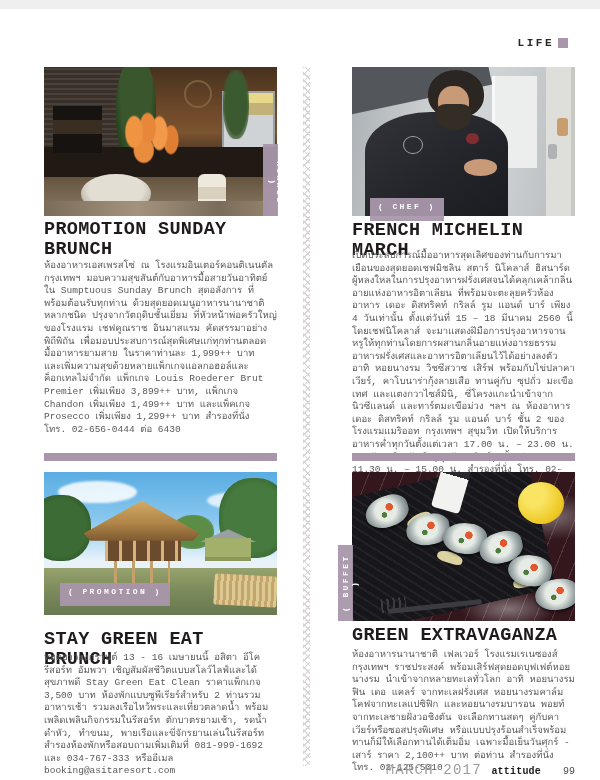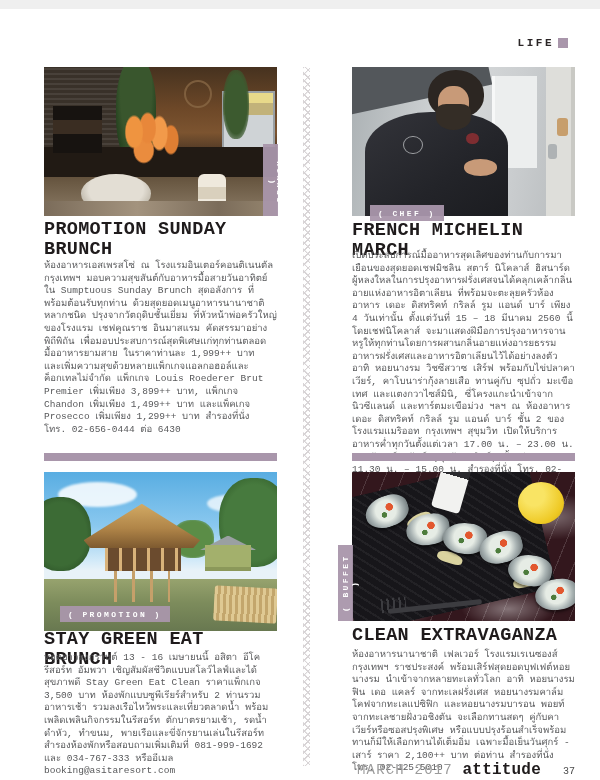--- a/index.html
+++ b/index.html
@@ -7,21 +7,21 @@
     position:relative;width:600px;height:780px;background:#ffffff;
     font-family:Liberation Mono, monospace;overflow:hidden;
     margin:9px auto;
   }
   
   .kicker{position:absolute;top:28px;right:32px;display:flex;align-items:center;gap:4px;}
   .kicker-label{font-size:11px;font-weight:bold;letter-spacing:2.5px;color:#2b2627;}
   .kicker-square{width:10px;height:10px;background:#a996ab;}
   .footer{position:absolute;top:752px;right:25px;display:flex;align-items:baseline;gap:22px;}
   .footer-issue{font-size:14px;letter-spacing:1.2px;color:#9b9b9b;}
-  .footer-mag{font-size:16px;font-weight:bold;color:#1f1b1c;letter-spacing:.2px;}
+  .footer-mag{font-size:10px;font-weight:bold;color:#1f1b1c;letter-spacing:.2px;}
   .footer-page{font-size:10px;color:#4c4c4c;}
 
   
   .divider{
     position:absolute;left:303px;top:58px;width:7px;height:699px;
     background:
       repeating-linear-gradient(135deg,#d8d4d6 0 1px,transparent 1.5px 5px),
       repeating-linear-gradient(45deg,#d8d4d6 0 1px,transparent 1.5px 5px);
   }
 
@@ -29,21 +29,21 @@
   .figure{position:absolute;overflow:visible;}
   .photo{position:absolute;inset:0;overflow:hidden;}
   .headline{position:absolute;margin:0;font-size:18.5px;line-height:19.5px;font-weight:bold;
     color:#1f1b1c;letter-spacing:.3px;}
   .bodytext{position:absolute;margin:0;font-size:9.5px;line-height:12.6px;color:#58595b;
     text-align:left;}
   .rule{position:absolute;top:444px;height:8px;background:#a996ab;}
 
   .tag{position:absolute;background:rgba(169,150,171,.95);color:#ffffff;font-size:8px;
     font-weight:bold;letter-spacing:2.4px;z-index:3;}
-  .tag.h{padding:4px 8px 3px;}
+  .tag.h{padding:4px 8px 10px;}
   .tag.v{writing-mode:vertical-rl;transform:rotate(180deg);padding:9px 3px;width:9px;text-align:center;}
 
   .shape{position:absolute;}
 
   
   .p1-bg{inset:0;background:linear-gradient(180deg,#46321f 0%,#6d4828 28%,#7c5430 44%,#4a3524 58%,#6b5a44 78%,#8d7d68 100%);}
   .p1-mosaic{left:0;top:0;width:40%;height:56%;
     background:#393129 repeating-linear-gradient(0deg,rgba(255,255,255,.08) 0 2px,transparent 2px 5px);}
   .p1-logo{left:60%;top:9%;width:24px;height:24px;border:2px solid #8d6c48;border-radius:50%;opacity:.7;}
   .p1-plant1{left:31%;top:-6%;width:17%;height:72%;background:radial-gradient(ellipse at 50% 30%,#39562d 0 55%,#23401e 80%,transparent 100%);border-radius:45%;}
@@ -171,21 +171,21 @@
       <div class="shape p2-redlogo"></div>
     </div>
     <div class="tag h" style="left:18px;bottom:-5px;">( CHEF )</div>
   </div>
   <h2 class="headline" style="left:352px;top:212px;width:223px;">FRENCH MICHELIN MARCH</h2>
   <p class="bodytext" style="left:352px;top:241px;width:223px;">เปิดประสบการณ์มื้ออาหารสุดเลิศของท่านกับการมาเยือนของสุดยอดเชฟมิชลิน สตาร์ นิโคลาส์ ฮิสนาร์ด ผู้หลงใหลในการปรุงอาหารฝรั่งเศสจนได้คลุกเคล้ากลิ่นอายแห่งอาหารอิตาเลียน ที่พร้อมจะตะลุยครัวห้องอาหาร เดอะ ดิสทริคท์ กริลล์ รูม แอนด์ บาร์ เพียง 4 วันเท่านั้น ตั้งแต่วันที่ 15 – 18 มีนาคม 2560 นี้ โดยเชฟนิโคลาส์ จะมาแสดงฝีมือการปรุงอาหารจานหรูให้ทุกท่านโดยการผสานกลิ่นอายแห่งอารยธรรมอาหารฝรั่งเศสและอาหารอิตาเลียนไว้ได้อย่างลงตัว อาทิ หอยนางรม วิชซีสวาซ เสิร์ฟ พร้อมกับไข่ปลาคาเวียร์, คาโบนาร่ากุ้งลายเสือ ทานคู่กับ ซุปถั่ว มะเขือเทศ และแตงกวาไซส์มินิ, ซี่โครงแกะนำเข้าจากนิวซีแลนด์ และทาร์ตมะเขือม่วง ฯลฯ ณ ห้องอาหาร เดอะ ดิสทริคท์ กริลล์ รูม แอนด์ บาร์ ชั้น 2 ของโรงแรมแมริออท กรุงเทพฯ สุขุมวิท เปิดให้บริการอาหารค่ำทุกวันตั้งแต่เวลา 17.00 น. – 23.00 น. และซันเดย์ บรันช์ (ทุกวันอาทิตย์) ตั้งแต่เวลา 11.30 น. – 15.00 น. สำรองที่นั่ง โทร. 02-797-0400</p>
 
   <div class="rule" style="left:44px;width:233px;"></div>
   <div class="rule" style="left:352px;width:223px;"></div>
 
-  <div class="figure" style="left:44px;top:463px;width:233px;height:159px;">
+  <div class="figure" style="left:44px;top:463px;width:233px;height:143px;">
     <div class="photo">
       <div class="shape p3-sky"></div>
       <div class="shape p3-cloud1"></div>
       <div class="shape p3-cloud2"></div>
       <div class="shape p3-treesR"></div>
       <div class="shape p3-treesL"></div>
       <div class="shape p3-treesM"></div>
       <div class="shape p3-hutroof"></div>
       <div class="shape p3-hut"></div>
       <div class="shape p3-pond"></div>
@@ -213,24 +213,24 @@
       <div class="shape oyster" style="left:24%;top:28%;transform:rotate(-8deg);"></div>
       <div class="shape oyster" style="left:41%;top:34%;transform:rotate(6deg);"></div>
       <div class="shape oyster" style="left:57%;top:40%;transform:rotate(-14deg);"></div>
       <div class="shape oyster" style="left:70%;top:56%;transform:rotate(10deg);"></div>
       <div class="shape oyster" style="left:82%;top:72%;transform:rotate(-6deg);"></div>
       <div class="shape p4-fork"></div>
       <div class="shape p4-tines"></div>
     </div>
     <div class="tag v" style="left:-14px;top:73px;">( BUFFET )</div>
   </div>
-  <h2 class="headline" style="left:352px;top:617px;width:223px;">CLEAN EXTRAVAGANZA</h2>
+  <h2 class="headline" style="left:352px;top:617px;width:223px;">GREEN EXTRAVAGANZA</h2>
   <p class="bodytext" style="left:352px;top:640px;width:223px;">ห้องอาหารนานาชาติ เฟลเวอร์ โรงแรมเรเนซองส์ กรุงเทพฯ ราชประสงค์ พร้อมเสิร์ฟสุดยอดบุฟเฟต์หอยนางรม นำเข้าจากหลายทะเลทั่วโลก อาทิ หอยนางรมฟิน เดอ แคลร์ จากทะเลฝรั่งเศส หอยนางรมคาล์มโคฟจากทะเลแปซิฟิก และหอยนางรมบารอน พอยท์ จากทะเลชายฝั่งวอชิงตัน จะเลือกทานสดๆ คู่กับคาเวียร์หรือซอสปรุงพิเศษ หรือแบบปรุงร้อนสำเร็จพร้อมทานก็มีให้เลือกทานได้เต็มอิ่ม เฉพาะมื้อเย็นวันศุกร์ - เสาร์ ราคา 2,100++ บาท ต่อท่าน สำรองที่นั่ง โทร. 02-125-5010</p>
 
   <div class="footer">
     <span>
       <span class="footer-issue">MARCH 2017</span>
       <span class="footer-mag">attitude</span>
     </span>
-    <span class="footer-page">37</span>
+    <span class="footer-page">99</span>
   </div>
 
 </div>
 
 </body></html>

